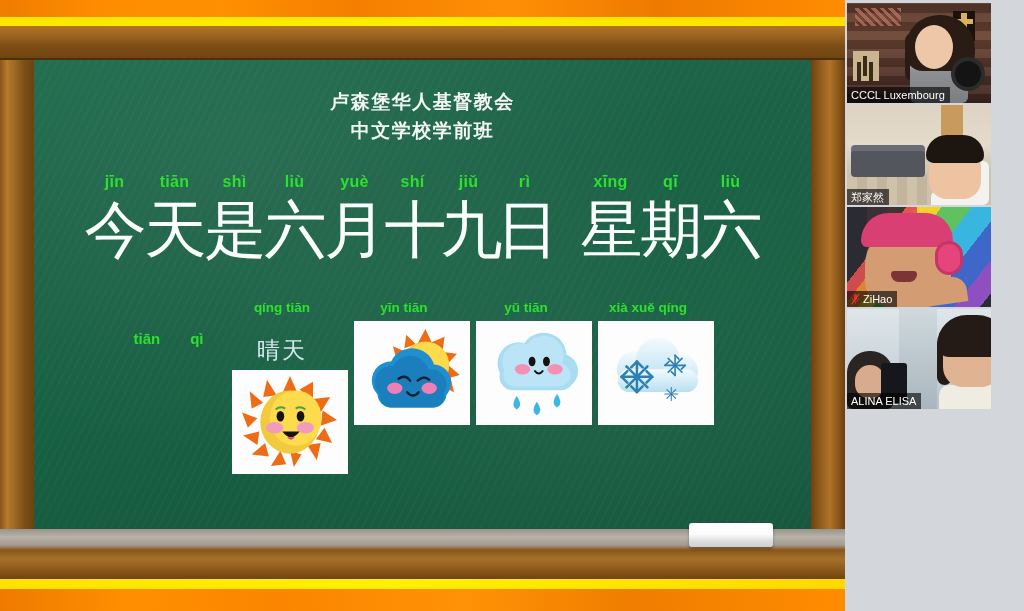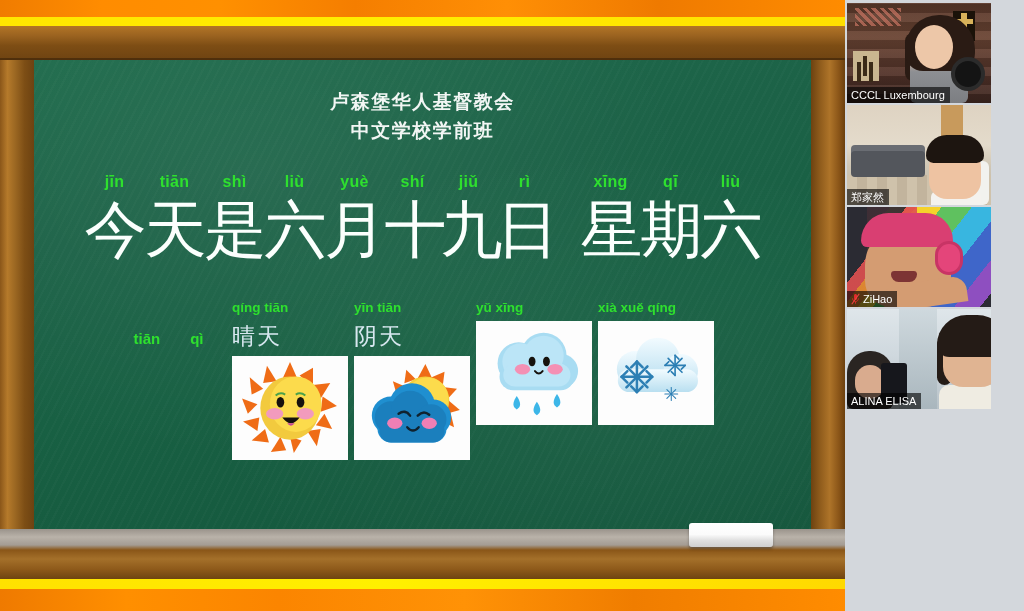--- a/index.html
+++ b/index.html
@@ -73,23 +73,23 @@
   
   .weather { position:absolute; left:0; top:240px; width:100%; height:200px; }
 
   .tianqi { position:absolute; left:62px; top:30px; width:145px; text-align:center; }
   .tianqi .py { display:flex; justify-content:center; gap:30px; }
   .tianqi .py span { color:#2ee02e; font-size:15px; font-weight:700; }
   .tianqi .hz { color:#fbfffd; font-size:50px; line-height:60px; margin-top:-2px;
     font-family:"DejaVu Sans","Liberation Sans",sans-serif; letter-spacing:4px; }
 
   .cards { position:absolute; left:198px; top:0; display:flex; gap:22px; }
-  .card { width:100px; text-align:left; }
+  .card { width:100px; text-align:center; }
   .card .py { color:#2ee02e; font-size:13.5px; font-weight:700; line-height:16px; }
-  .card .hz { color:#d7e7ef; font-size:23px; line-height:30px; margin-top:5px;
+  .card .hz { color:#d7e7ef; font-size:23px; line-height:30px; margin-top:19px;
     font-family:"DejaVu Sans","Liberation Sans",sans-serif; letter-spacing:2px; }
   .card .pic { margin-top:5px; width:116px; height:104px; background:#fdfdfd;
     display:flex; align-items:center; justify-content:center; }
   .card .pic svg { display:block; }
 
   
   #strip { position:relative; width:179px; height:611px; background:#d3d7dc;
     padding:3px 1px 0 2px; }
   .tile { position:relative; width:144px; height:100px; margin-bottom:2px;
     background:#0b0b0b; overflow:hidden; }
@@ -302,21 +302,20 @@
                   <path d="M35,35 q5,-4 10,-1" stroke="#4aa14a" stroke-width="2" fill="none"></path>
                   <path d="M56,34 q5,-3 10,1" stroke="#4aa14a" stroke-width="2" fill="none"></path>
                   <path d="M42,58 q9,12 18,0 z" fill="#16120d"></path>
                   <path d="M47,64 q4,5 8,0 z" fill="#c4449c"></path>
                 </svg>
               </div>
             </div>
 
             <div class="card">
               <div class="py">yīn tiān</div>
-              <div class="hz">阴天</div>
               <div class="pic">
                 <svg width="100" height="88" viewBox="0 0 104 92">
                   <g fill="#ef6c16">
                     <polygon points="66,0 73,15 58,15"></polygon>
                       <polygon points="86,8 84,24 72,14"></polygon>
                     <polygon points="99,26 88,38 84,24"></polygon>
                       <polygon points="102,48 88,52 90,38"></polygon>
                     <polygon points="96,66 84,60 92,50"></polygon>
                       <polygon points="46,6 56,16 44,20"></polygon>
                     <polygon points="32,18 46,24 36,32"></polygon>
@@ -339,21 +338,21 @@
                   <ellipse cx="34" cy="62" rx="8" ry="6" fill="#f07fb5"></ellipse>
                   <ellipse cx="70" cy="62" rx="8" ry="6" fill="#f07fb5"></ellipse>
                   <path d="M38,52 q7,-5 12,2" stroke="#10222e" stroke-width="2.6" fill="none" stroke-linecap="round"></path>
                   <path d="M58,54 q6,-6 12,-1" stroke="#10222e" stroke-width="2.6" fill="none" stroke-linecap="round"></path>
                   <path d="M47,66 q6,7 12,0" stroke="#10222e" stroke-width="2.4" fill="none" stroke-linecap="round"></path>
                 </svg>
               </div>
             </div>
 
             <div class="card">
-              <div class="py">yǔ xīng</div>
+              <div class="py">yǔ tiān</div>
               <div class="pic">
                 <svg width="96" height="92" viewBox="0 0 100 96">
                   <g fill="#a8dcf2">
                     <circle cx="34" cy="38" r="22"></circle>
                       <circle cx="60" cy="30" r="24"></circle>
                     <circle cx="78" cy="46" r="18"></circle>
                       <rect x="14" y="38" width="78" height="28" rx="14"></rect>
                   </g>
                   <g fill="#bbe5f7">
                     <circle cx="36" cy="36" r="19"></circle>

